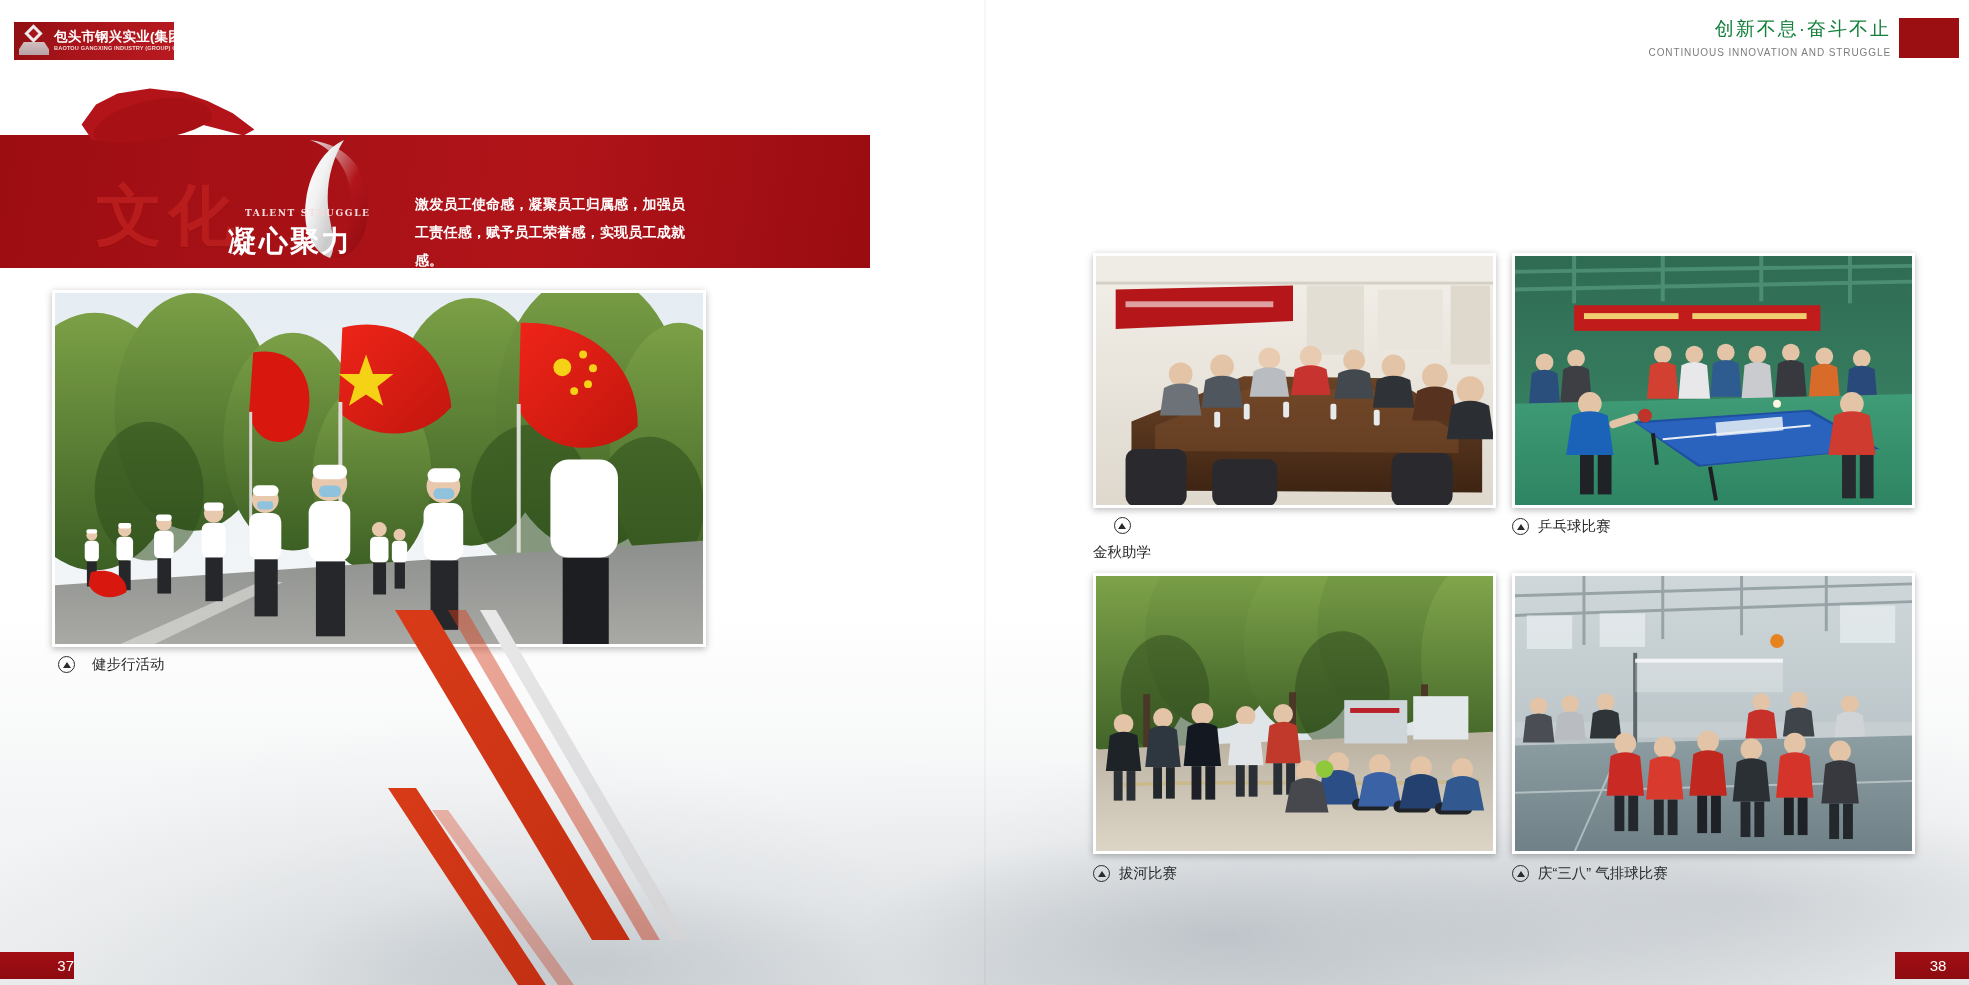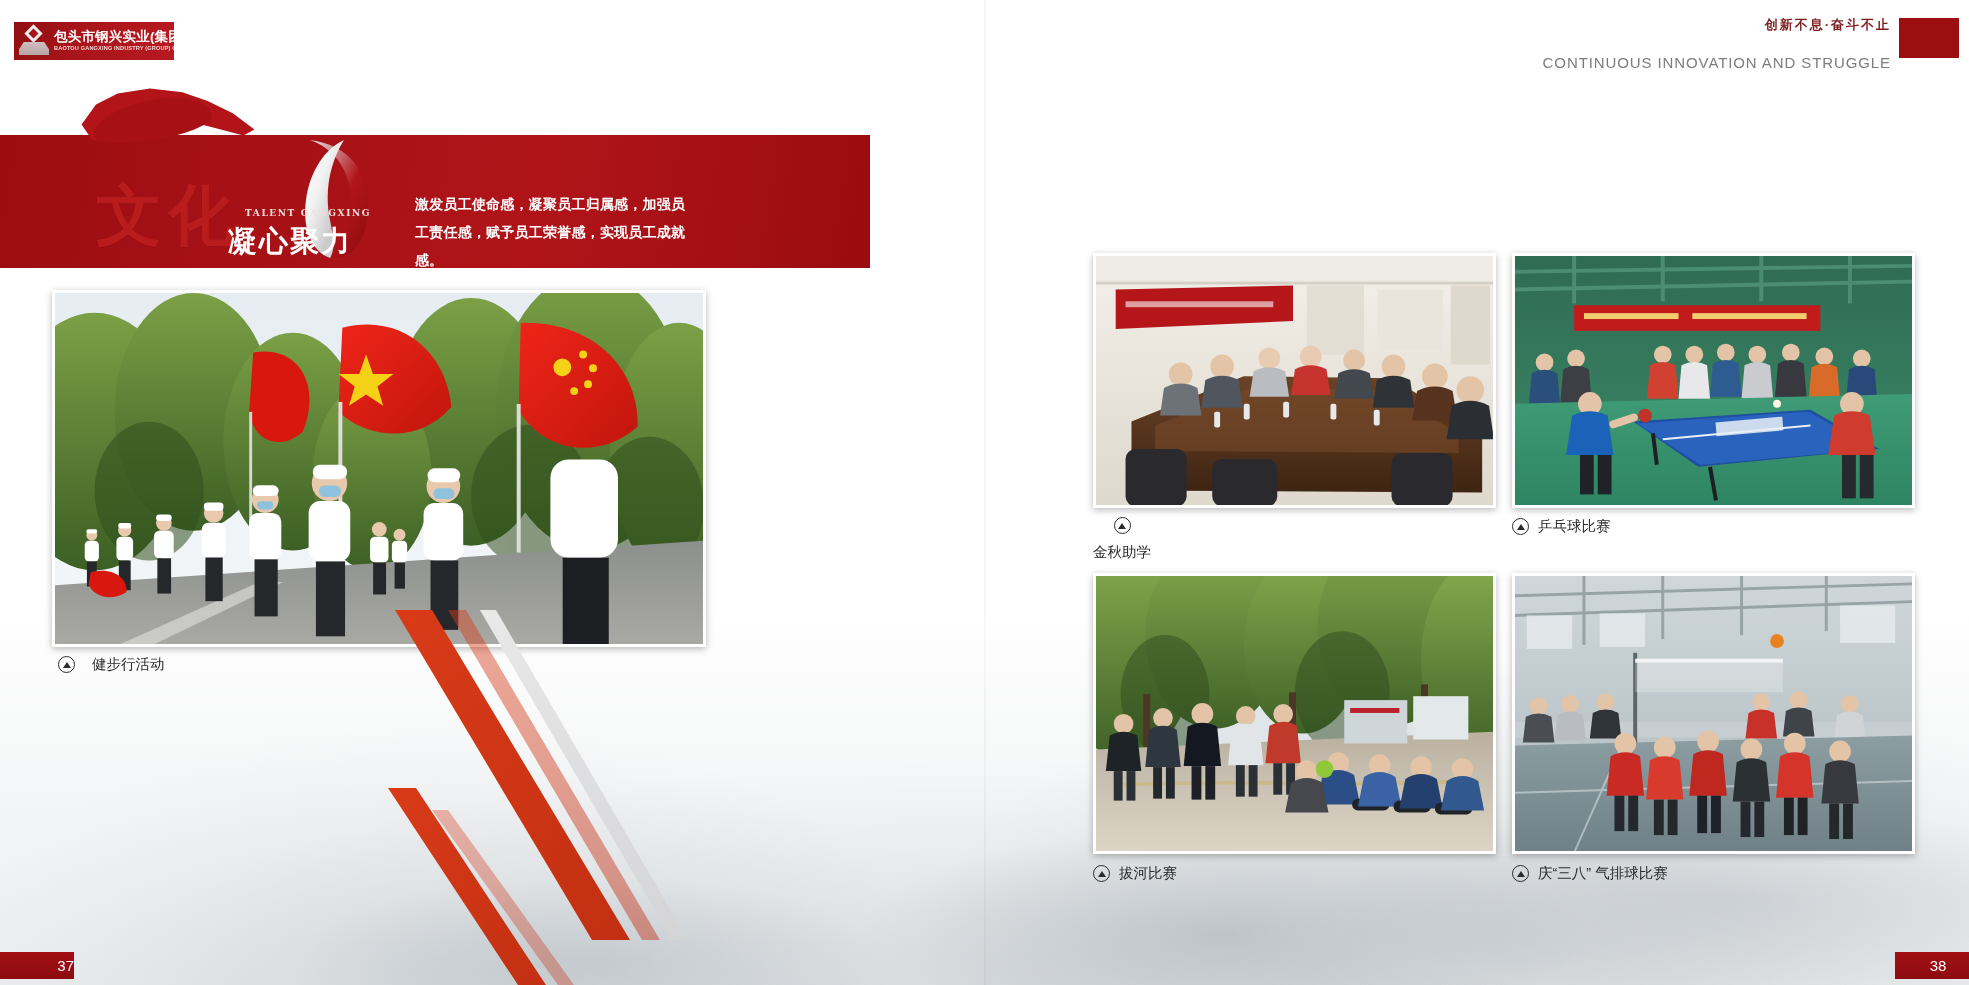--- a/index.html
+++ b/index.html
@@ -66,25 +66,25 @@
   .logo-en {
     color: #f0d7d7; font-size: 5.6px; font-weight: 700; letter-spacing: .15px;
     white-space: nowrap; margin-top: 2px;
   }
 
   .slogan {
     position: absolute; right: 78px; top: 16px;
     text-align: right;
   }
   .slogan-cn {
-    color: #7f1d1d; font-size: 13px; font-weight: 700; letter-spacing: 2px;
+    color: #15803d; font-size: 19px; font-weight: 400; letter-spacing: 2px;
     white-space: nowrap;
   }
   .slogan-en {
-    color: #7d7d7d; font-size: 15px; letter-spacing: .9px; margin-top: 20px;
+    color: #7d7d7d; font-size: 10px; letter-spacing: .9px; margin-top: 5px;
     white-space: nowrap;
   }
   .slogan-block {
     position: absolute; right: 10px; top: 18px; width: 60px; height: 40px;
     background: #9b0f13;
   }
 
   
   .banner {
     position: absolute; left: 0; top: 135px; width: 870px; height: 133px;
@@ -215,21 +215,21 @@
       <stop offset="0%" stop-color="#e8e8e8"></stop>
       <stop offset="55%" stop-color="#b2151b"></stop>
       <stop offset="100%" stop-color="#8d0b10"></stop>
     </linearGradient>
   </defs>
   <path d="M10 0 C 58 6, 74 44, 66 86 C 62 108, 46 120, 30 118 C 52 96, 58 60, 44 30 C 36 14, 24 5, 10 0 Z" fill="url(#curlr)"></path>
   <path d="M30 118 C 12 112, 2 88, 6 60 C 10 30, 26 8, 44 0 C 30 22, 24 52, 30 80 C 33 96, 36 108, 30 118 Z" fill="url(#curlg)"></path>
 </svg>
 
 <div class="title-cn">文化</div>
-<div class="title-en">TALENT GANGXING</div>
+<div class="title-en">TALENT STRUGGLE</div>
 <div class="title-sub">凝心聚力</div>
 <div class="banner-desc">激发员工使命感，凝聚员工归属感，加强员工责任感，赋予员工荣誉感，实现员工成就感。</div>
 
 <div class="photo" style="left:52px; top:290px; width:654px; height:357px;">
   <svg class="inner" viewBox="0 0 654 357" preserveAspectRatio="none">
     <defs>
       <linearGradient id="p1sky" x1="0" y1="0" x2="0" y2="1">
         <stop offset="0%" stop-color="#e6edf2"></stop>
           <stop offset="100%" stop-color="#f4f7f8"></stop>
       </linearGradient>

